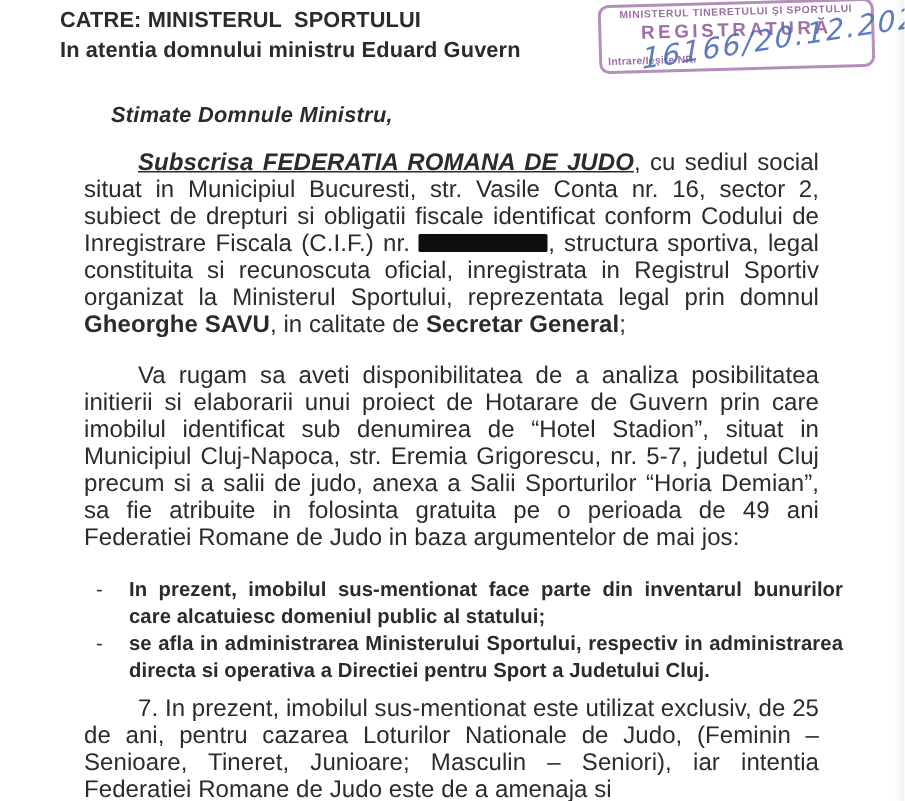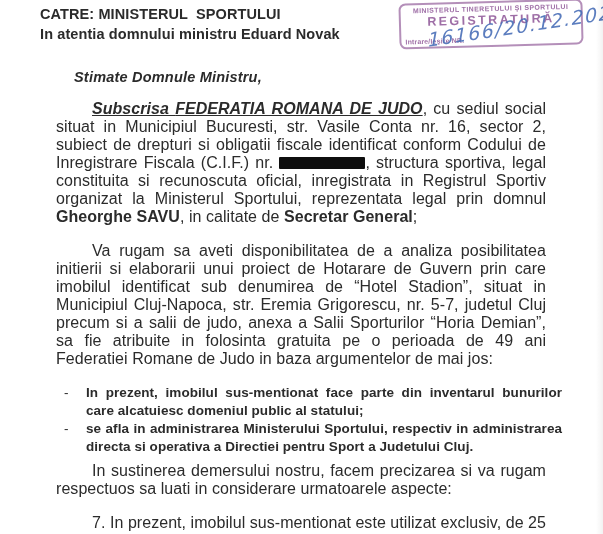--- a/index.html
+++ b/index.html
@@ -49,38 +49,37 @@
 
 <div class="stamp">
   <div class="stamp-org">MINISTERUL TINERETULUI ŞI SPORTULUI</div>
   <div class="stamp-title">REGISTRATURĂ</div>
   <div class="stamp-entry">Intrare/Ieşire NR.</div>
   <div class="stamp-number">16166/20.12.2021</div>
 </div>
 
 <div class="content">
   <div class="hline">CATRE: MINISTERUL  SPORTULUI</div>
-  <div class="hline">In atentia domnului ministru Eduard Novak</div>
+  <div class="hline">In atentia domnului ministru Eduard Guvern</div>
 
   <div class="salutation">Stimate Domnule Ministru,</div>
 
   <p class="para indent p1"><span class="biu u"><span>Subscrisa </span><span>FEDERATIA ROMANA DE JUDO</span></span><span>, cu sediul social situat in Municipiul Bucuresti, str. Vasile Conta nr. 16, sector 2, subiect de drepturi si obligatii fiscale identificat conform Codului de Inregistrare Fiscala (C.I.F.) nr. </span><span class="redacted"></span><span>, structura sportiva, legal constituita si recunoscuta oficial, inregistrata in Registrul Sportiv organizat la Ministerul  Sportului, reprezentata legal prin domnul </span><span class="b">Gheorghe SAVU</span><span>, in calitate de </span><span class="b">Secretar General</span><span>;</span></p>
 
 
   <p class="para indent">Va rugam sa aveti disponibilitatea de a analiza posibilitatea initierii si elaborarii unui proiect de Hotarare de Guvern prin care imobilul identificat sub denumirea de “Hotel Stadion”, situat in Municipiul Cluj-Napoca, str. Eremia Grigorescu, nr. 5-7, judetul Cluj precum si a salii de judo, anexa a Salii Sporturilor “Horia Demian”, sa fie atribuite in folosinta gratuita pe o perioada de 49 ani Federatiei Romane de Judo in baza argumentelor de mai jos:</p>
 
   <div class="bullets">
     <div class="bullet">
       <span class="dash">-</span>
       <span class="btext">In prezent, imobilul sus-mentionat face parte din inventarul bunurilor care alcatuiesc domeniul public al statului;</span>
     </div>
     <div class="bullet">
       <span class="dash">-</span>
       <span class="btext">se afla in administrarea Ministerului  Sportului, respectiv in administrarea directa si operativa a Directiei pentru Sport a Judetului Cluj.</span>
     </div>
   </div>
 
-  <p class="para indent p4">In sustinerea demersului nostru, facem precizarea si va rugam respectuos sa luati in considerare urmatoarele aspecte:</p>
 
   <p class="para indent p5">7. In prezent, imobilul sus-mentionat este utilizat exclusiv, de  25 de ani, pentru cazarea Loturilor Nationale de Judo, (Feminin – Senioare, Tineret, Junioare; Masculin – Seniori), iar intentia Federatiei Romane de Judo este de a amenaja si</p>
 </div>
 
 <div class="scan-edge"></div>
 
 </body></html>

